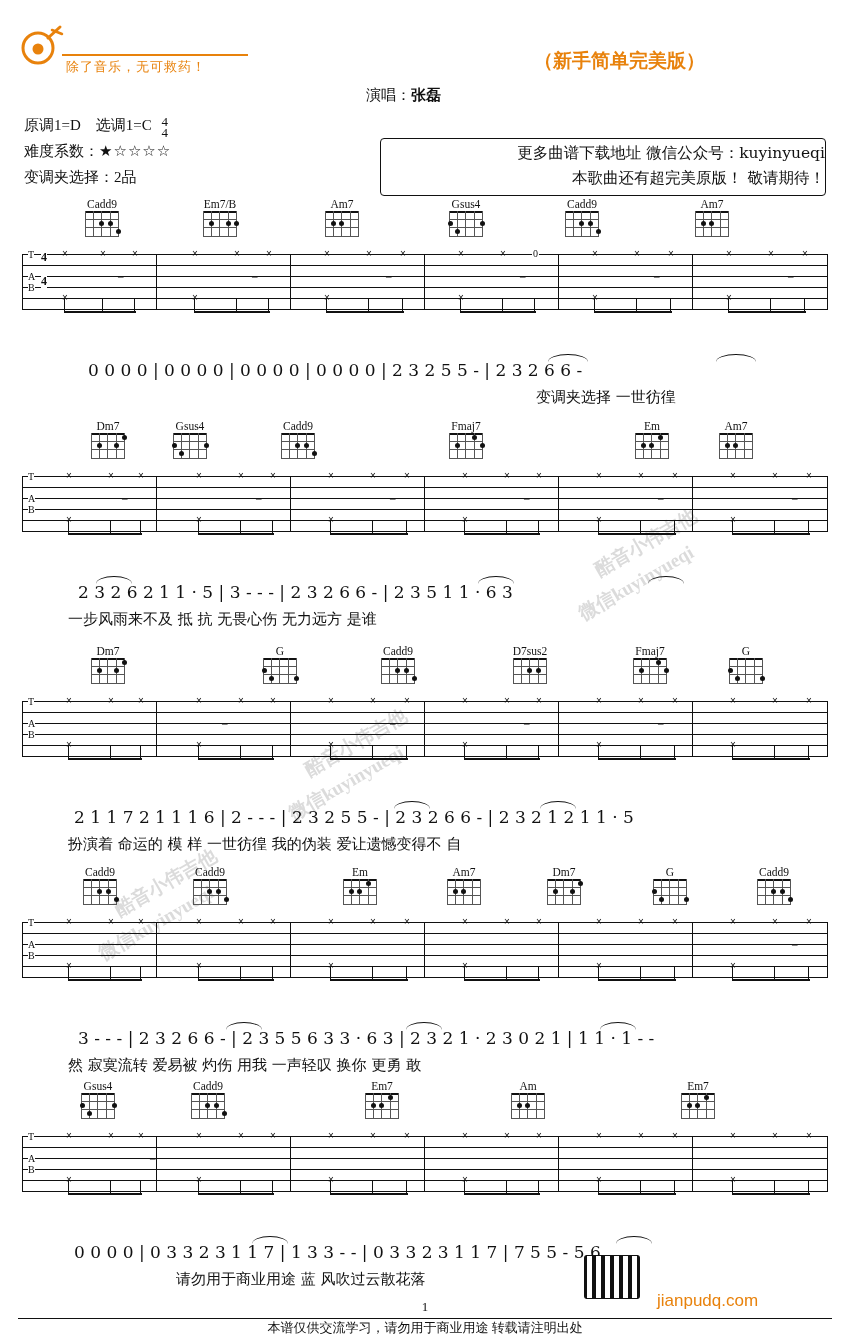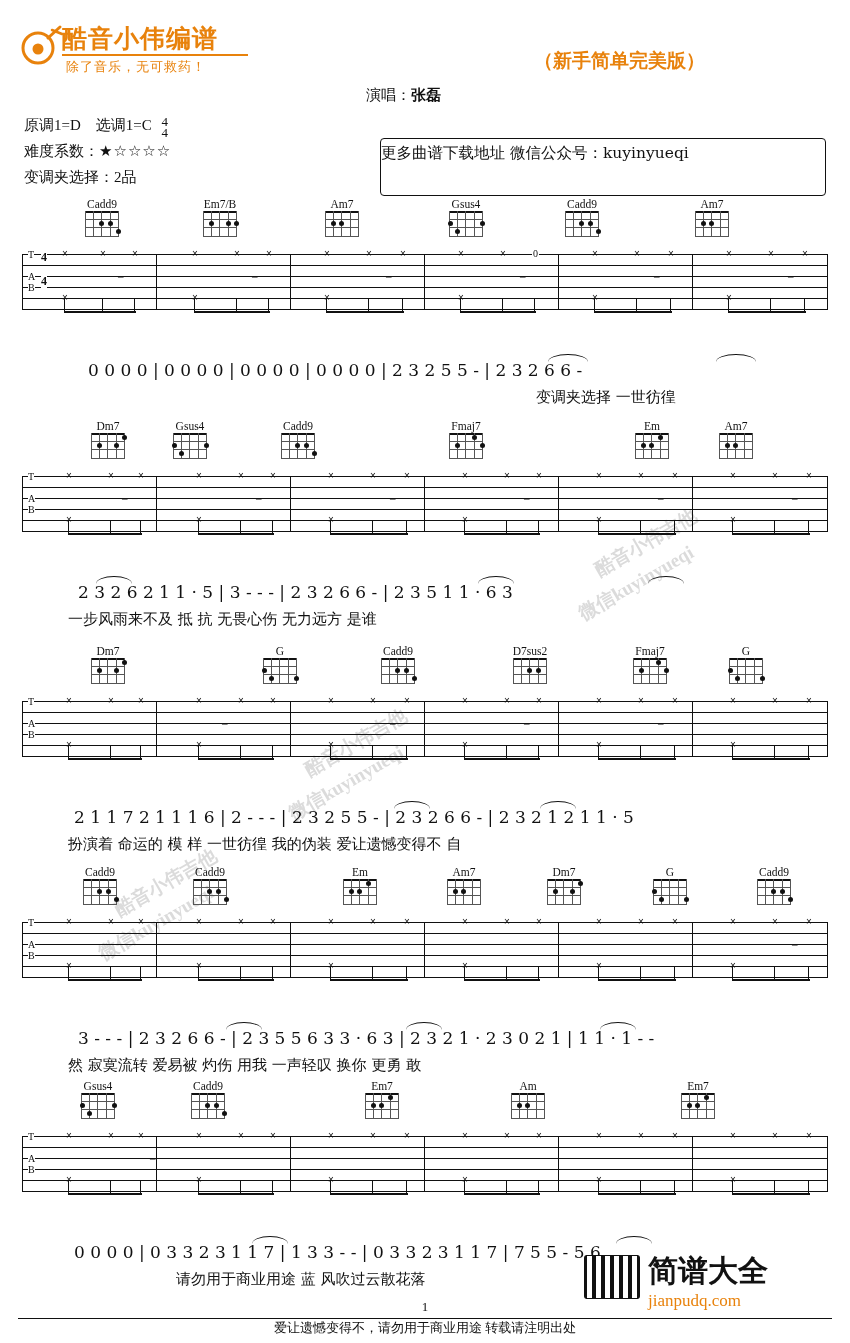--- a/index.html
+++ b/index.html
@@ -50,21 +50,21 @@
 
   .keyinfo { position:absolute; left:24px; top:112px; font-size:15px; line-height:26px; }
   .keyinfo .frac { display:inline-block; vertical-align:middle; text-align:center; line-height:11px; font-size:13px; margin-left:6px;}
   .keyinfo .frac i { font-style:normal; display:block; }
   .keyinfo .frac .bar { width:12px; height:1px; background:#111; margin:1px auto; }
   .stars { letter-spacing:1px; }
 
   .promo {
     position:absolute; left:380px; top:138px; width:444px; height:54px;
     border:1px solid #111; border-radius:4px;
-    font-size:15.5px; line-height:25px; text-align:left;
+    font-size:15.5px; line-height:25px; text-align:right;
     padding-top:2px;
     font-family:"DejaVu Serif", serif;
   }
 
   
   .wm {
     position:absolute; color:#cfcfcf; font-size:19px; font-weight:bold;
     transform:rotate(-30deg); transform-origin:left top; white-space:nowrap;
     pointer-events:none; opacity:.75;
   }
@@ -101,37 +101,36 @@
   .footer-note {
     position:absolute; left:0; right:0; bottom:6px; text-align:center; font-size:13px;
   }
   .page-num { position:absolute; left:0; right:0; bottom:28px; text-align:center; font-size:13px; }
   .bottom-rule { position:absolute; left:18px; right:18px; bottom:24px; height:1px; background:#111; }
 
   .jpq { position:absolute; right:16px; bottom:30px; width:250px; height:62px; }
   .jpq .kb { position:absolute; left:0; top:4px; width:56px; height:44px; background:#111; border-radius:3px; }
   .jpq .kb i { position:absolute; top:0; width:7px; height:44px; background:#fff; border:1px solid #111; box-sizing:border-box;}
   .jpq .cn { position:absolute; left:64px; top:0px; font-size:30px; font-weight:bold; font-family:"DejaVu Serif", serif; }
-  .jpq .en { position:absolute; left:64px; top:40px; font-size:17px; color:#E8820C; font-family:Liberation Serif, serif; }
+  .jpq .en { position:absolute; left:73px; top:40px; font-size:17px; color:#E8820C; font-family:Liberation Sans, sans-serif; }
 </style>
 </head>
 <body>
 
 <div class="sheet">
 
   <div class="logo-box">
     <div class="logo-badge">
       <svg width="46" height="44" viewBox="0 0 46 44">
         <circle cx="20" cy="24" r="15" fill="none" stroke="#E8820C" stroke-width="3"></circle>
         <circle cx="20" cy="25" r="5.5" fill="#E8820C"></circle>
         <path d="M30 14 L42 3" stroke="#E8820C" stroke-width="3" stroke-linecap="round"></path>
         <path d="M34 6 L44 10" stroke="#E8820C" stroke-width="2.5" stroke-linecap="round"></path>
       </svg>
     </div>
-    <div class="logo-main">酷音小伟编谱</div>
     <div class="logo-rule"></div>
     <div class="logo-sub">除了音乐，无可救药！</div>
   </div>
 
   <div class="title-suffix">（新手简单完美版）</div>
   <div class="singer">
     <span>演唱：</span><b>张磊</b>
   </div>
 
 
@@ -149,20 +148,21 @@
     <div>
       <span>难度系数：</span><span class="stars">★☆☆☆☆</span>
     </div>
     <div>
       <span>变调夹选择：</span><span>2品</span>
     </div>
   </div>
 
   <div class="promo">
     <div>更多曲谱下载地址  微信公众号：kuyinyueqi</div>
+    <div>本歌曲还有超完美原版！ 敬请期待！</div>
   </div>
 
   <div class="wm" style="left:590px; top:560px;">酷音小伟吉他</div>
   <div class="wm" style="left:574px; top:604px;">微信kuyinyueqi</div>
   <div class="wm" style="left:300px; top:760px;">酷音小伟吉他</div>
   <div class="wm" style="left:284px; top:804px;">微信kuyinyueqi</div>
   <div class="wm" style="left:110px; top:900px;">酷音小伟吉他</div>
   <div class="wm" style="left:94px; top:944px;">微信kuyinyueqi</div>
 
   <div class="system" id="sys1" style="top:198px;">
@@ -1088,21 +1088,20 @@
 
   <div class="jpq">
     <div class="kb">
       <i style="left:2px"></i>
         <i style="left:11px"></i>
         <i style="left:20px"></i>
       <i style="left:29px"></i>
         <i style="left:38px"></i>
         <i style="left:47px"></i>
     </div>
-    <div class="cn">简谱大全</div>
     <div class="en">jianpudq.com</div>
   </div>
 
   <div class="page-num">1</div>
   <div class="bottom-rule"></div>
-  <div class="footer-note">爱让遗憾变得不，请勿用于商业用途 转载请注明出处</div>
+  <div class="footer-note">本谱仅供交流学习，请勿用于商业用途 转载请注明出处</div>
 
 </div>
 
 </body></html>

